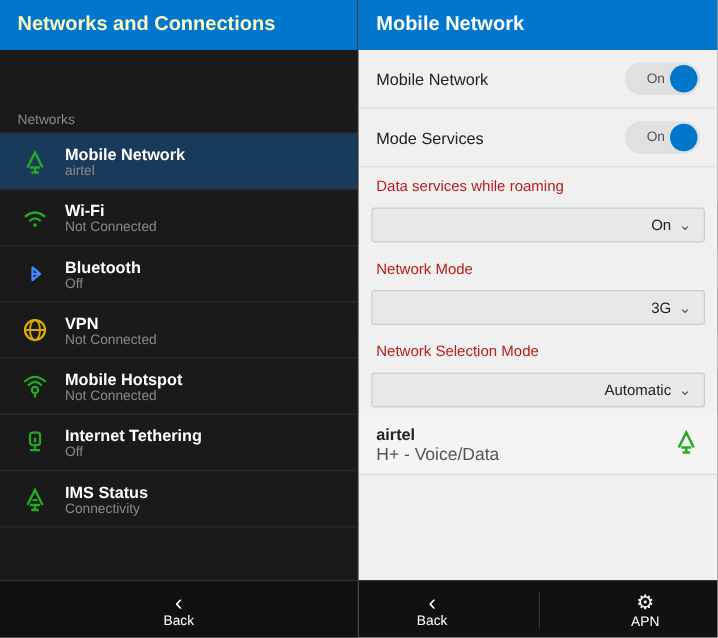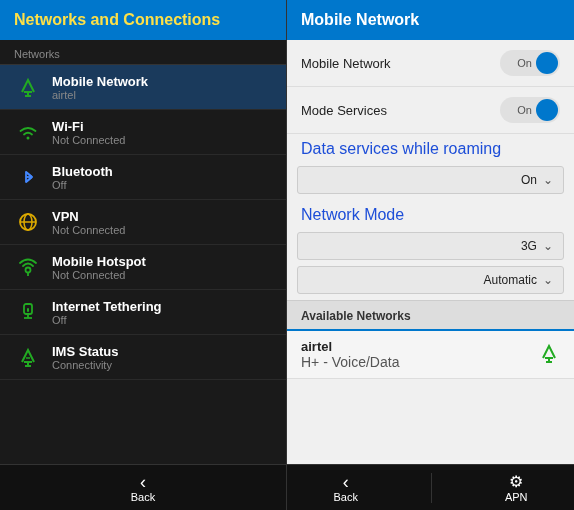--- a/index.html
+++ b/index.html
@@ -17,35 +17,36 @@
       width: 287px;
       height: 510px;
       background: #1a1a1a;
       display: flex;
       flex-direction: column;
       border-right: 1px solid #333;
     }
 
     .left-header {
       background: #0077cc;
-      color: #fde047;
+      color: #fef9c3;
       font-size: 16px;
       font-weight: bold;
       padding: 10px 14px;
       height: 40px;
       display: flex;
       align-items: center;
     }
 
     .section-label {
       color: #888;
       font-size: 11px;
       padding: 8px 14px 4px;
       text-transform: none;
       border-bottom: 1px solid #333;
+      margin-top: 42px;
     }
 
     .nav-item {
       display: flex;
       align-items: center;
       padding: 8px 14px;
       border-bottom: 1px solid #2a2a2a;
       cursor: pointer;
     }
 
@@ -171,22 +172,22 @@
       align-items: center;
       justify-content: center;
     }
 
     .section-row {
       padding: 6px 14px;
       background: #f0f0f0;
     }
 
     .section-row-label {
-      color: #1d4ed8;
-      font-size: 16px;
+      color: #b91c1c;
+      font-size: 12px;
     }
 
     .dropdown-row {
       display: flex;
       align-items: center;
       justify-content: flex-end;
       background: #e8e8e8;
       border: 1px solid #ccc;
       margin: 2px 10px 6px;
       padding: 6px 10px;
@@ -412,28 +413,28 @@
     </div>
 
     <div class="section-row">
       <span class="section-row-label">Network Mode</span>
     </div>
     <div class="dropdown-row">
       <span class="dropdown-value">3G</span>
       <span class="dropdown-arrow">⌄</span>
     </div>
 
+    <div class="section-row">
+      <span class="section-row-label">Network Selection Mode</span>
+    </div>
     <div class="dropdown-row">
       <span class="dropdown-value">Automatic</span>
       <span class="dropdown-arrow">⌄</span>
     </div>
 
-    <div class="available-networks-header">
-      <span class="available-networks-label">Available Networks</span>
-    </div>
 
     <div class="network-item">
       <div class="network-info">
         <div class="network-name">airtel</div>
         <div class="network-type">H+ - Voice/Data</div>
       </div>
       <div>
         <svg width="22" height="22" viewBox="0 0 22 22" fill="none">
           <path d="M5 16 L11 4 L17 16" stroke="#22aa22" stroke-width="2" fill="none"></path>
           <line x1="7" y1="16" x2="15" y2="16" stroke="#22aa22" stroke-width="2"></line>

